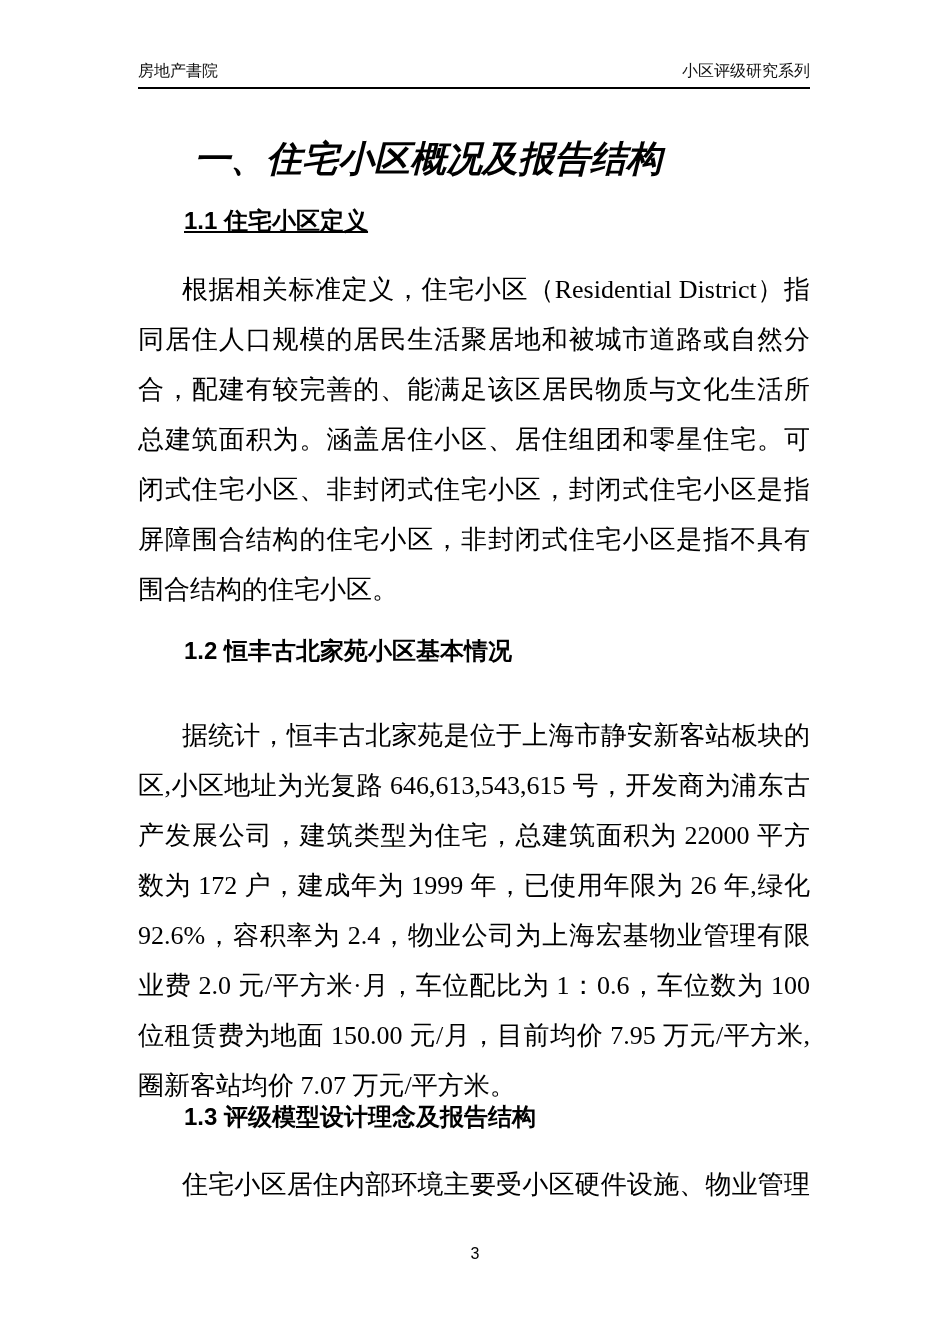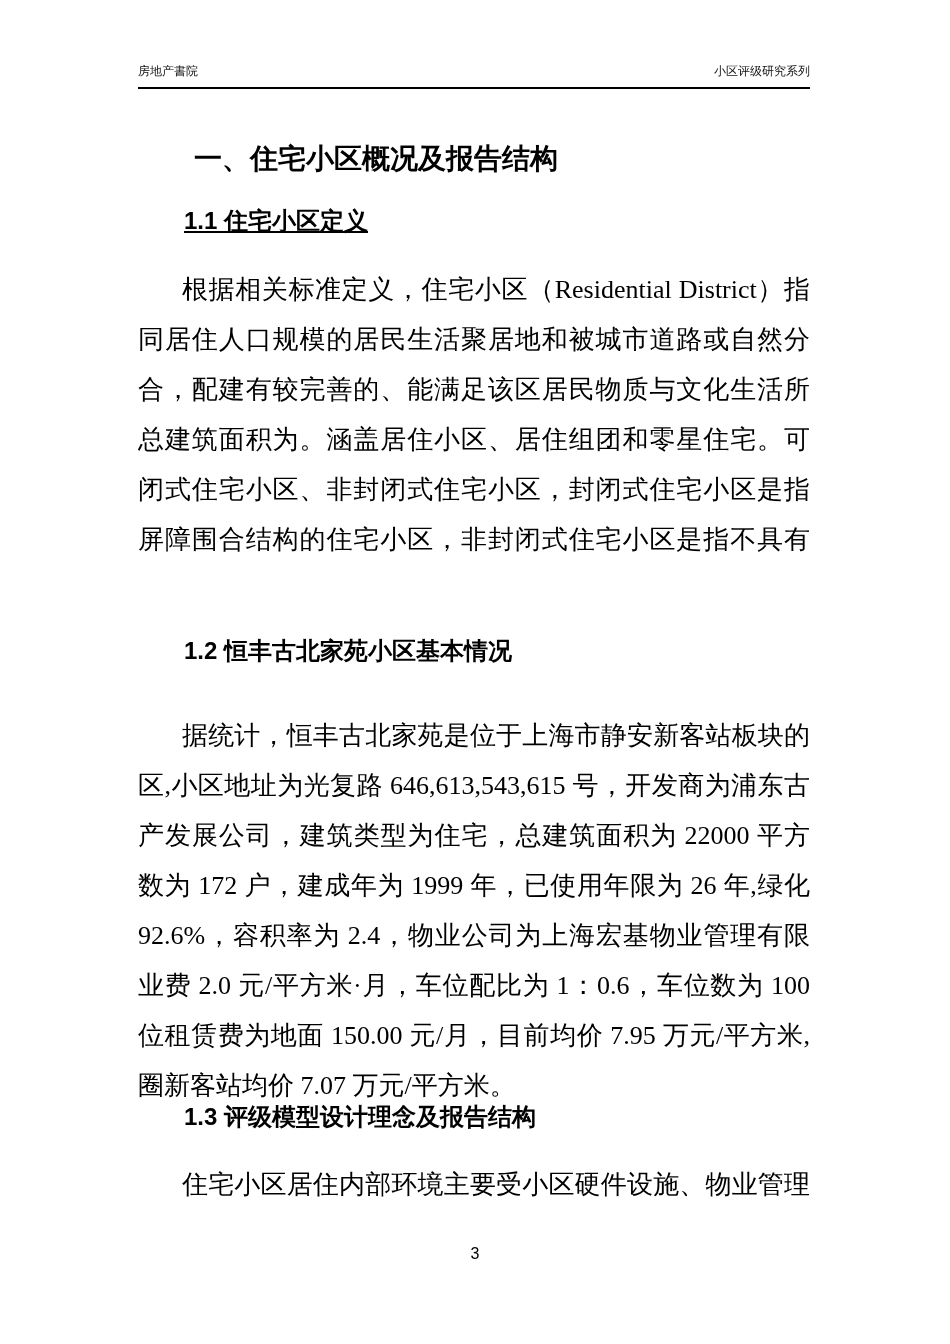--- a/index.html
+++ b/index.html
@@ -18,38 +18,39 @@
   }
   .header {
     position: absolute;
     top: 60px;
     left: 138px;
     right: 140px;
     display: flex;
     justify-content: space-between;
     align-items: flex-end;
     font-family: "Liberation Sans", "DejaVu Sans", sans-serif;
-    font-size: 12px;
+    font-size: 16px;
     line-height: 22px;
     color: #111111;
     border-bottom: 2px solid #000000;
     padding-bottom: 5px;
   }
   .h1 {
     position: absolute;
     top: 142px;
     left: 138px;
     right: 140px;
     margin: 0;
     padding-left: 56px;
     font-family: "Liberation Sans", "DejaVu Sans", sans-serif;
     font-weight: bold;
-    font-size: 28px;
+    font-size: 36px;
     line-height: 34px;
     color: #000000;
+    font-style: italic;
   }
   .h2 {
     position: absolute;
     left: 138px;
     right: 140px;
     margin: 0;
     padding-left: 46px;
     font-family: "Liberation Sans", "DejaVu Sans", sans-serif;
     font-weight: bold;
     font-size: 24px;
@@ -102,20 +103,21 @@
   <h1 class="h1">一、住宅小区概况及报告结构</h1>
 
   <h2 class="h2 h2-1">1.1 住宅小区定义</h2>
   <div class="para p1">
     <div class="line first">根据相关标准定义，住宅小区（Residential District）指不</div>
     <div class="line">同居住人口规模的居民生活聚居地和被城市道路或自然分界线所围</div>
     <div class="line">合，配建有较完善的、能满足该区居民物质与文化生活所需的公共</div>
     <div class="line">总建筑面积为。涵盖居住小区、居住组团和零星住宅。可分为封</div>
     <div class="line">闭式住宅小区、非封闭式住宅小区，封闭式住宅小区是指具有实体</div>
     <div class="line">屏障围合结构的住宅小区，非封闭式住宅小区是指不具有实体屏障</div>
+    <div class="line last">围合结构的住宅小区。</div>
   </div>
 
   <h2 class="h2 h2-2">1.2 恒丰古北家苑小区基本情况</h2>
   <div class="para p2">
     <div class="line first">据统计，恒丰古北家苑是位于上海市静安新客站板块的住宅小</div>
     <div class="line">区,小区地址为光复路 646,613,543,615 号，开发商为浦东古北房地</div>
     <div class="line">产发展公司，建筑类型为住宅，总建筑面积为 22000 平方米，总户</div>
     <div class="line">数为 172 户，建成年为 1999 年，已使用年限为 26 年,绿化率为</div>
     <div class="line">92.6%，容积率为 2.4，物业公司为上海宏基物业管理有限公司，物</div>
     <div class="line">业费 2.0 元/平方米·月，车位配比为 1：0.6，车位数为 100 个,车</div>

